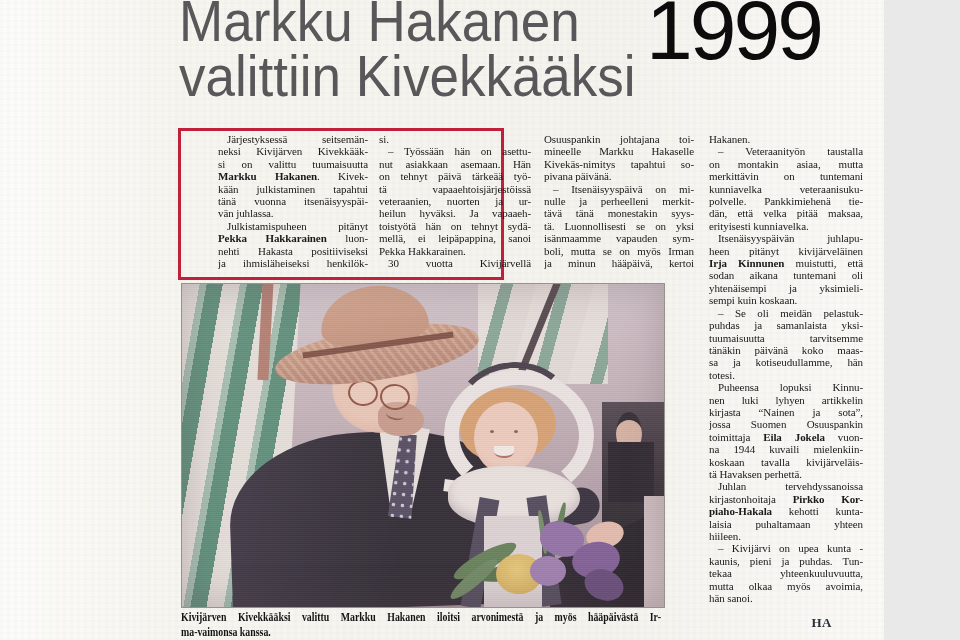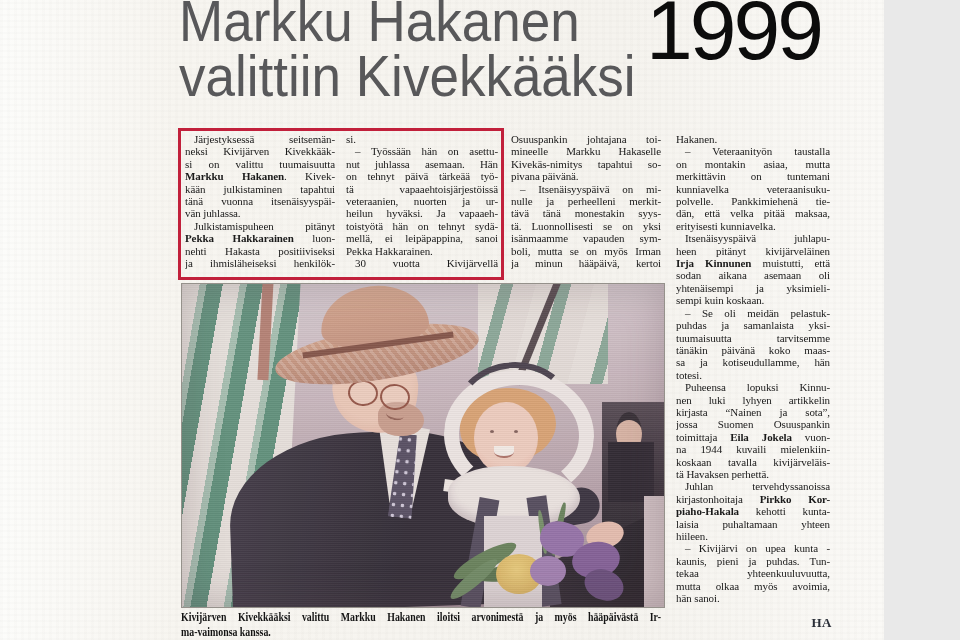--- a/index.html
+++ b/index.html
@@ -28,20 +28,21 @@
   
   .redbox{
     position:absolute;left:178px;top:128px;width:320px;height:146px;
     border:3px solid var(--highlight_box,#c1203b);
   }
   
   .col{
     position:absolute;top:133px;
     font-size:11px;line-height:12.4px;letter-spacing:-0.1px;
     color:var(--body,#1a1a1a);
+    margin-left:33px;
   }
   .col1{left:185px;width:150px;}
   .col2{left:346px;width:152px;}
   .col3{left:511px;width:150px;}
   .col4{left:676px;width:154px;}
   .tl{text-align:justify;text-align-last:justify;overflow:hidden;}
   .tl.end{text-align-last:left;}
   .tl.ind{text-indent:9px;}
   .tl b{font-weight:bold;}
   
@@ -172,21 +173,21 @@
       <div class="tl"><span>tänä vuonna itsenäisyyspäi-</span></div>
       <div class="tl end"><span>vän juhlassa.</span></div>
       <div class="tl ind"><span>Julkistamispuheen pitänyt</span></div>
       <div class="tl"><b>Pekka Hakkarainen</b><span> luon-</span></div>
       <div class="tl"><span>nehti Hakasta positiiviseksi</span></div>
       <div class="tl"><span>ja ihmisläheiseksi henkilök-</span></div>
     </div>
   <div class="col col2">
       <div class="tl end"><span>si.</span></div>
       <div class="tl ind"><span>– Työssään hän on asettu-</span></div>
-      <div class="tl"><span>nut juhlassa asemaan. Hän</span></div>
+      <div class="tl"><span>nut asiakkaan asemaan. Hän</span></div>
       <div class="tl"><span>on tehnyt päivä tärkeää työ-</span></div>
       <div class="tl"><span>tä vapaaehtoisjärjestöissä</span></div>
       <div class="tl"><span>veteraanien, nuorten ja ur-</span></div>
       <div class="tl"><span>heilun hyväksi. Ja vapaaeh-</span></div>
       <div class="tl"><span>toistyötä hän on tehnyt sydä-</span></div>
       <div class="tl"><span>mellä, ei leipäpappina, sanoi</span></div>
       <div class="tl end"><span>Pekka Hakkarainen.</span></div>
       <div class="tl ind"><span>30 vuotta Kivijärvellä</span></div>
     </div>
   <div class="col col3">
@@ -204,24 +205,24 @@
     </div>
   <div class="col col4">
       <div class="tl end"><span>Hakanen.</span></div>
       <div class="tl ind"><span>– Veteraanityön taustalla</span></div>
       <div class="tl"><span>on montakin asiaa, mutta</span></div>
       <div class="tl"><span>merkittävin on tuntemani</span></div>
       <div class="tl"><span>kunniavelka veteraanisuku-</span></div>
       <div class="tl"><span>polvelle. Pankkimiehenä tie-</span></div>
       <div class="tl"><span>dän, että velka pitää maksaa,</span></div>
       <div class="tl end"><span>erityisesti kunniavelka.</span></div>
-      <div class="tl ind"><span>Itsenäisyyspäivä juhlapu-</span></div>
+      <div class="tl ind"><span>Itsenäisyyspäivän juhlapu-</span></div>
       <div class="tl"><span>heen pitänyt kivijärveläinen</span></div>
       <div class="tl"><b>Irja Kinnunen</b><span> muistutti, että</span></div>
-      <div class="tl"><span>sodan aikana asemaan oli</span></div>
+      <div class="tl"><span>sodan aikana tuntemani oli</span></div>
       <div class="tl"><span>yhtenäisempi ja yksimieli-</span></div>
       <div class="tl end"><span>sempi kuin koskaan.</span></div>
       <div class="tl ind"><span>– Se oli meidän pelastuk-</span></div>
       <div class="tl"><span>puhdas ja samanlaista yksi-</span></div>
       <div class="tl"><span>tuumaisuutta tarvitsemme</span></div>
       <div class="tl"><span>tänäkin päivänä koko maas-</span></div>
       <div class="tl"><span>sa ja kotiseudullamme, hän</span></div>
       <div class="tl end"><span>totesi.</span></div>
       <div class="tl ind"><span>Puheensa lopuksi Kinnu-</span></div>
       <div class="tl"><span>nen luki lyhyen artikkelin</span></div>

